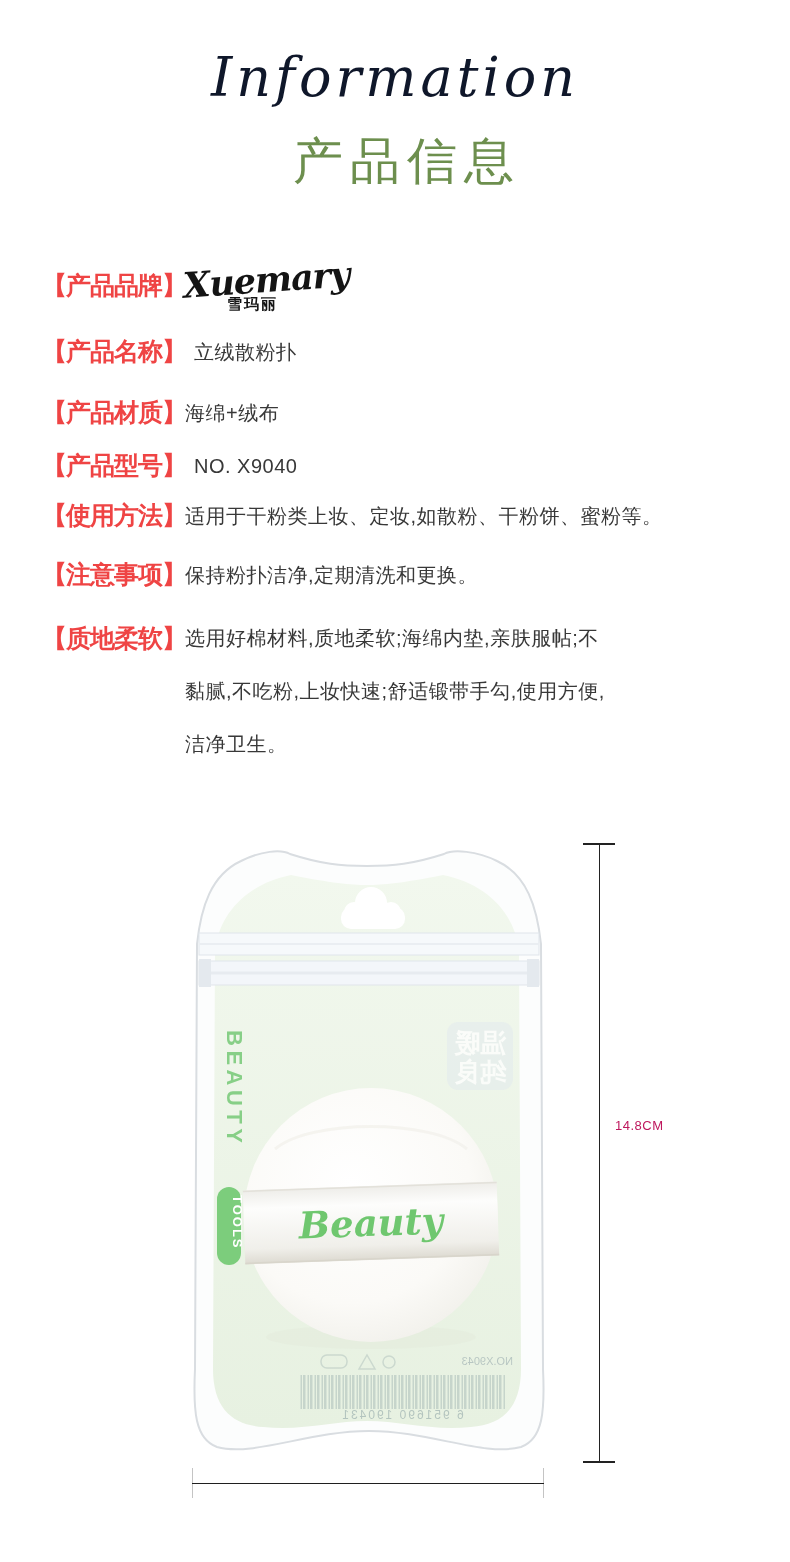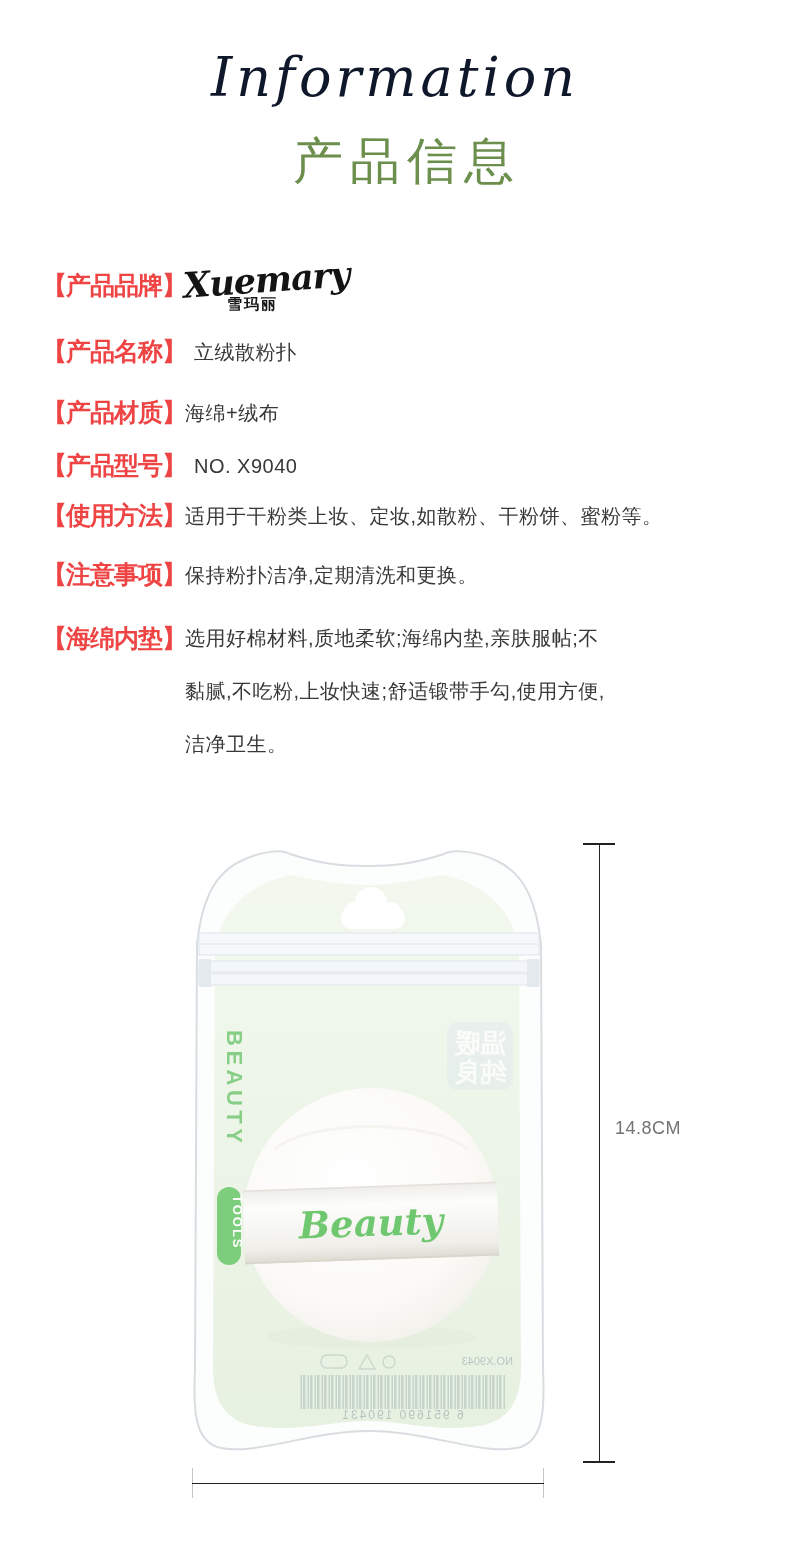--- a/index.html
+++ b/index.html
@@ -35,21 +35,21 @@
   .photo-svg{position:absolute;left:191px;top:849px;width:356px;height:612px;}
 
   
   .dim{position:absolute;background:#222;}
   .dim-v-line{left:599px;top:843px;width:1px;height:620px;}
   .dim-v-cap-top{left:583px;top:843px;width:32px;height:2px;}
   .dim-v-cap-bot{left:583px;top:1461px;width:32px;height:2px;}
   .dim-h-line{left:192px;top:1483px;width:352px;height:1px;background:#1f1f1f;}
   .dim-h-tick{position:absolute;top:1468px;width:1px;height:30px;background:#c4c4c4;}
   .dim-h-tick.l{left:192px;} .dim-h-tick.r{left:543px;}
-  .dim-label{position:absolute;font-size:18px;color:#737373;letter-spacing:0.5px;}
+  .dim-label{position:absolute;font-size:13px;color:#be185d;letter-spacing:0.5px;}
   .dim-h-label{left:615px;top:1118px;}
   .dim-w-label{left:192px;top:1506px;width:352px;text-align:center;}
 </style>
 </head>
 <body>
 
 <div class="page">
 
   <div class="hdr-script">Information</div>
   <div class="hdr-title">产品信息</div>
@@ -76,21 +76,21 @@
   </div>
   <div class="row row-use">
     <span class="lbl">【使用方法】</span>
     <span class="val">适用于干粉类上妆、定妆,如散粉、干粉饼、蜜粉等。</span>
   </div>
   <div class="row row-note">
     <span class="lbl">【注意事项】</span>
     <span class="val">保持粉扑洁净,定期清洗和更换。</span>
   </div>
   <div class="row row-effect">
-    <span class="lbl">【海绵内垫】</span>
+    <span class="lbl">【质地柔软】</span>
     <span class="val">选用好棉材料,质地柔软;海绵内垫,亲肤服帖;不
 黏腻,不吃粉,上妆快速;舒适锻带手勾,使用方便,
 洁净卫生。</span>
   </div>
 
   <svg class="photo-svg" viewBox="0 0 356 612">
     <defs>
       <linearGradient id="tint" x1="0" y1="0" x2="0" y2="1">
         <stop offset="0" stop-color="#f2f8ee"></stop>
           <stop offset="1" stop-color="#e7f1e1"></stop>

